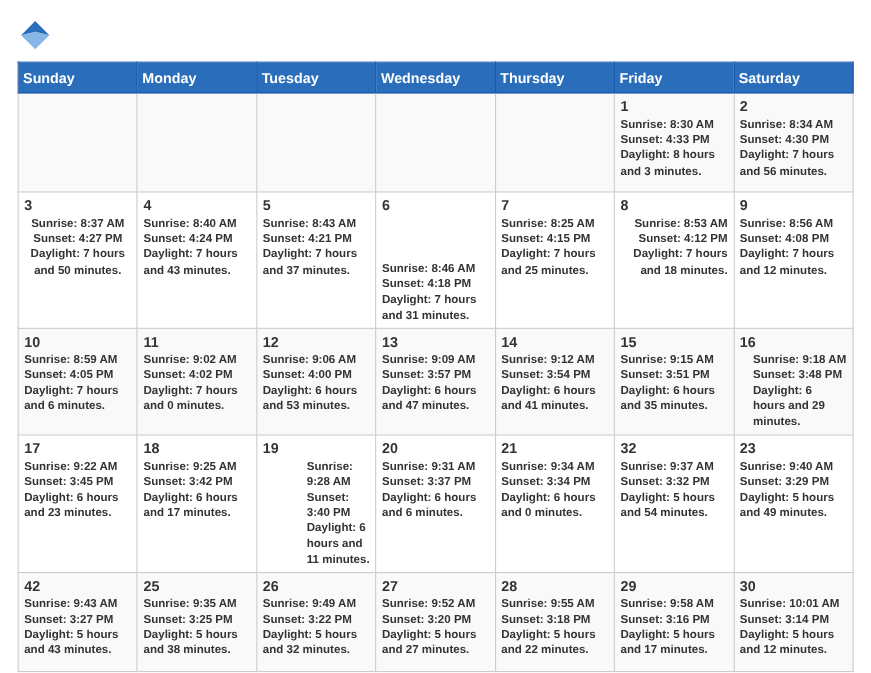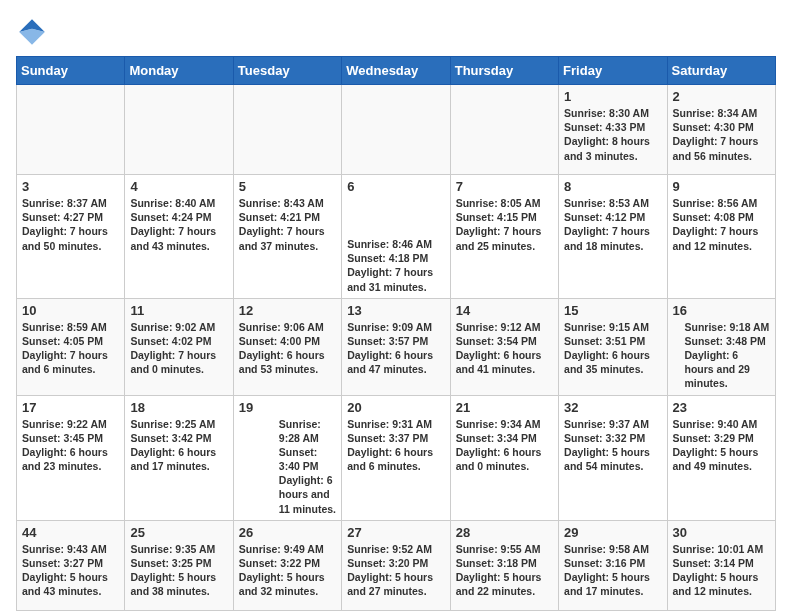--- a/index.html
+++ b/index.html
@@ -146,21 +146,21 @@
         <td>
           <span class="day-number">2</span>
           <div class="cell-text" style="white-space: pre-line;">Sunrise: 8:34 AM
 Sunset: 4:30 PM
 Daylight: 7 hours and 56 minutes.</div>
         </td>
       </tr>
       <tr>
         <td>
           <span class="day-number">3</span>
-          <div class="cell-text" style="white-space: pre-line;">Sunrise: 8:37 AM
+          <div class="cell-text" style="white-space: pre-line; text-align: center;">Sunrise: 8:37 AM
 Sunset: 4:27 PM
 Daylight: 7 hours and 50 minutes.</div>
         </td>
         <td>
           <span class="day-number">4</span>
           <div class="cell-text" style="white-space: pre-line;">Sunrise: 8:40 AM
 Sunset: 4:24 PM
 Daylight: 7 hours and 43 minutes.</div>
         </td>
         <td>
@@ -170,27 +170,27 @@
 Daylight: 7 hours and 37 minutes.</div>
         </td>
         <td>
           <span class="day-number">6</span>
           <div class="cell-text" style="white-space: pre-line; margin-top: 43px;">Sunrise: 8:46 AM
 Sunset: 4:18 PM
 Daylight: 7 hours and 31 minutes.</div>
         </td>
         <td>
           <span class="day-number">7</span>
-          <div class="cell-text" style="white-space: pre-line;">Sunrise: 8:05 AM
+          <div class="cell-text" style="white-space: pre-line;">Sunrise: 8:25 AM
 Sunset: 4:15 PM
 Daylight: 7 hours and 25 minutes.</div>
         </td>
         <td>
           <span class="day-number">8</span>
-          <div class="cell-text" style="white-space: pre-line;">Sunrise: 8:53 AM
+          <div class="cell-text" style="white-space: pre-line; text-align: right;">Sunrise: 8:53 AM
 Sunset: 4:12 PM
 Daylight: 7 hours and 18 minutes.</div>
         </td>
         <td>
           <span class="day-number">9</span>
           <div class="cell-text" style="white-space: pre-line;">Sunrise: 8:56 AM
 Sunset: 4:08 PM
 Daylight: 7 hours and 12 minutes.</div>
         </td>
       </tr>
@@ -277,21 +277,21 @@
         </td>
         <td>
           <span class="day-number">23</span>
           <div class="cell-text" style="white-space: pre-line;">Sunrise: 9:40 AM
 Sunset: 3:29 PM
 Daylight: 5 hours and 49 minutes.</div>
         </td>
       </tr>
       <tr>
         <td>
-          <span class="day-number">44</span>
+          <span class="day-number">42</span>
           <div class="cell-text" style="white-space: pre-line;">Sunrise: 9:43 AM
 Sunset: 3:27 PM
 Daylight: 5 hours and 43 minutes.</div>
         </td>
         <td>
           <span class="day-number">25</span>
           <div class="cell-text" style="white-space: pre-line;">Sunrise: 9:35 AM
 Sunset: 3:25 PM
 Daylight: 5 hours and 38 minutes.</div>
         </td>

